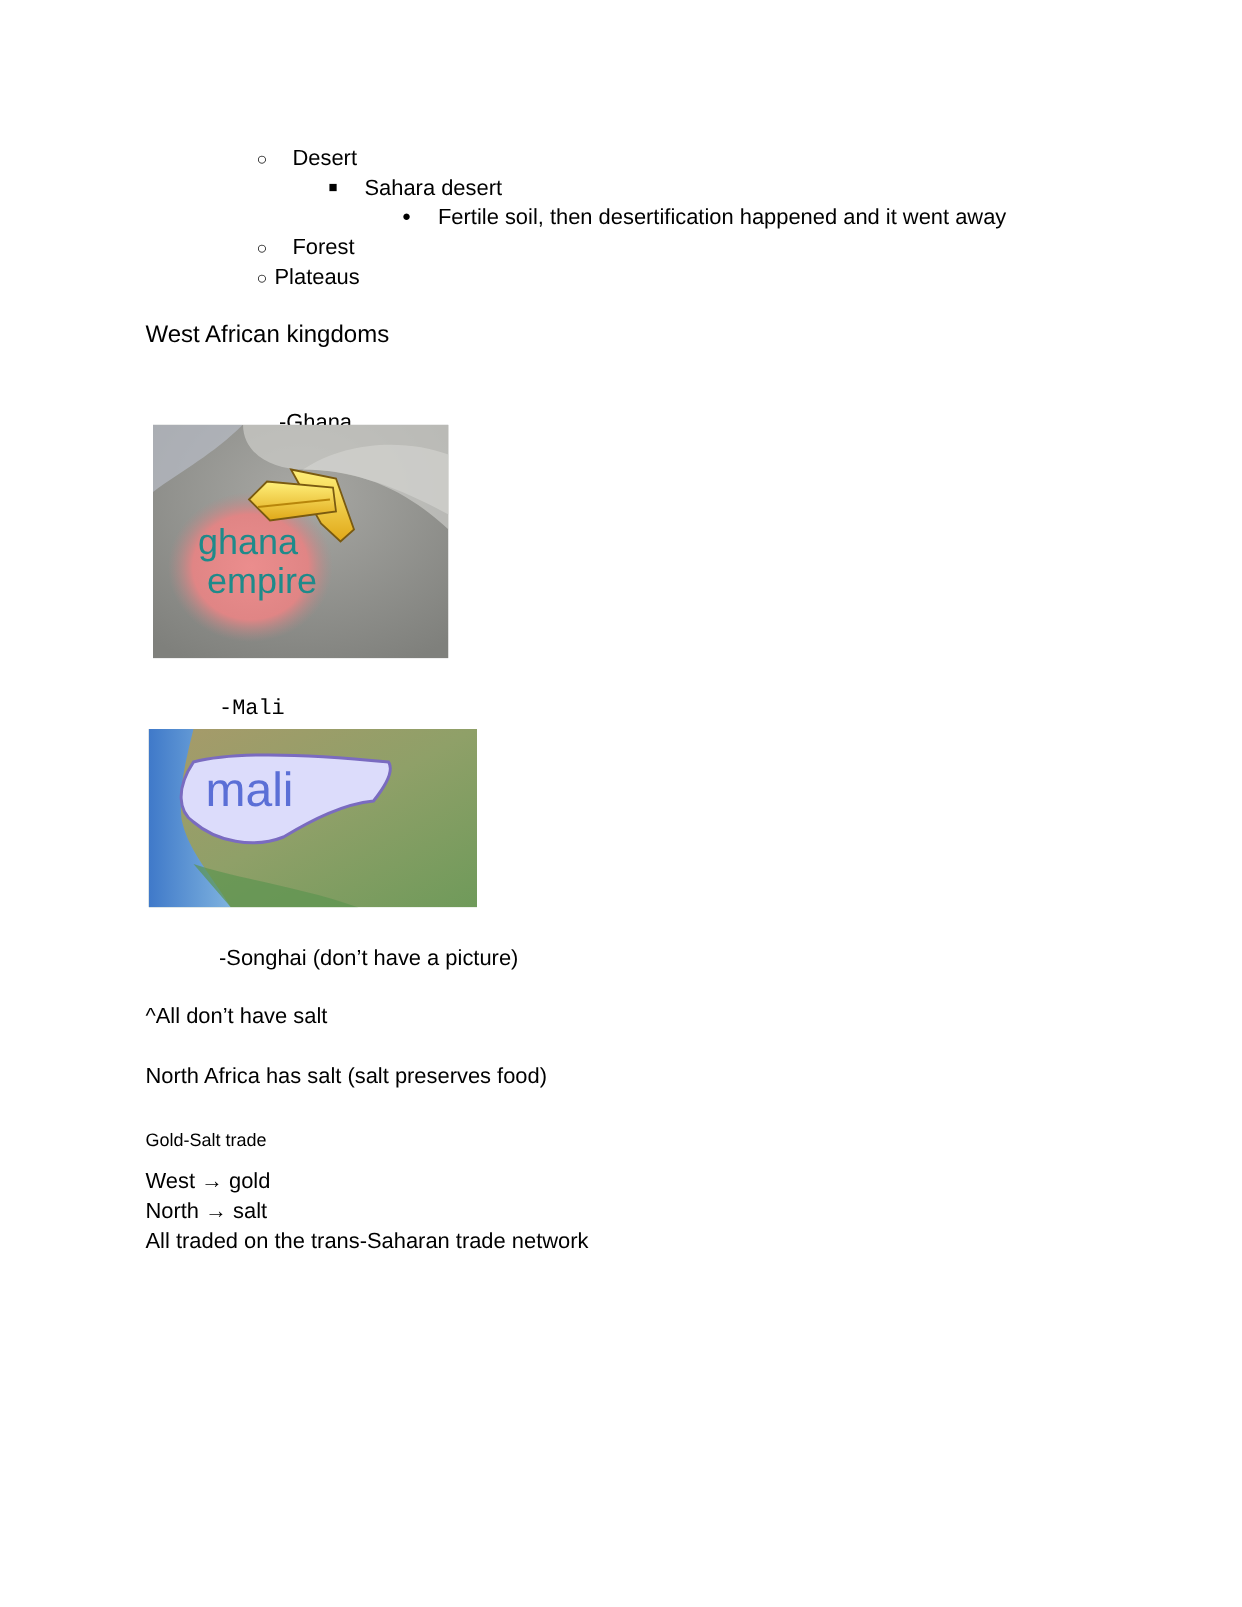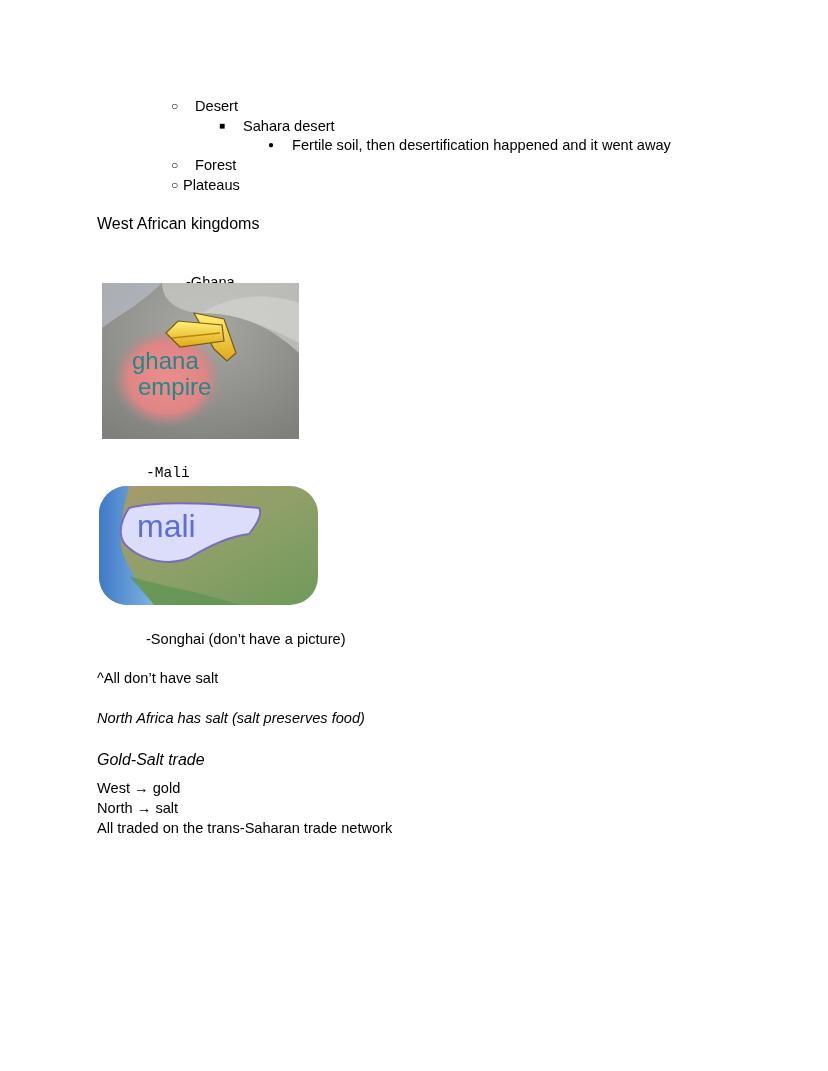--- a/index.html
+++ b/index.html
@@ -2,21 +2,21 @@
 <html><head>
   <meta charset="utf-8">
   <style>
     html, body { margin: 0; padding: 0; background: #ffffff; }
     body {
       width: 828px; height: 1071px; position: relative; overflow: hidden;
       font-family: "Liberation Sans", sans-serif; color: #000000;
     }
     .t { position: absolute; font-size: 14.6px; line-height: 18px; white-space: nowrap; }
     .bullet { position: absolute; font-size: 12px; line-height: 18px; }
-    .h2 { position: absolute; font-size: 16px; line-height: 24px; white-space: nowrap; font-style: italic; }
+    .h2 { position: absolute; font-size: 12px; line-height: 24px; white-space: nowrap; }
     .img { position: absolute; overflow: hidden; }
     .img svg { display: block; }
   </style>
 </head>
 <body>
 
 <span class="bullet" style="left:171px; top:97px;">○</span>
 <span class="t" style="left:195px; top:97px;">Desert</span>
 
 <span class="bullet" style="left:219px; top:117px; font-size:10px;">■</span>
@@ -62,21 +62,21 @@
       <path d="M64 50 L76 38 L120 42 L122 58 L78 64 Z" fill="url(#gold1)" stroke="#7a5a10" stroke-width="1.2"></path>
       <path d="M70 55 L118 50" stroke="#b8860b" stroke-width="1.5"></path>
     </g>
     <text x="30" y="86" font-family="Liberation Sans, sans-serif" font-size="24" fill="#1f8a8a">ghana</text>
     <text x="36" y="112" font-family="Liberation Sans, sans-serif" font-size="24" fill="#1f8a8a">empire</text>
   </svg>
 </div>
 
 <span class="t" style="left:146px; top:464px;font-family:Liberation Mono, monospace;">-Mali</span>
 
-<div class="img" style="left:99px; top:486px; width:219px; height:119px;border-radius:28px;">
+<div class="img" style="left:99px; top:486px; width:219px; height:119px;">
   <svg width="219" height="119" viewBox="0 0 219 119">
     <defs>
       <linearGradient id="land" x1="0" y1="0" x2="1" y2="1">
         <stop offset="0" stop-color="#a89a6a"></stop>
         <stop offset="0.5" stop-color="#8fa068"></stop>
         <stop offset="1" stop-color="#6f9a5a"></stop>
       </linearGradient>
       <linearGradient id="sea" x1="0" y1="0" x2="1" y2="0">
         <stop offset="0" stop-color="#3f79c9"></stop>
         <stop offset="1" stop-color="#7fb3df"></stop>
@@ -87,19 +87,19 @@
     <path d="M30 90 C60 100 100 105 140 119 L55 119 Z" fill="#5c9450" opacity="0.7"></path>
     <path d="M30 22 C60 14 120 18 160 22 C164 28 158 38 150 48 C130 50 110 60 90 72 C70 80 45 75 30 62 C20 55 18 40 30 22 Z" fill="#dcdcfb" stroke="#7a6bc0" stroke-width="2"></path>
     <text x="38" y="51" font-family="Liberation Sans, sans-serif" font-size="32" fill="#5b6fd6">mali</text>
   </svg>
 </div>
 
 <span class="t" style="left:146px; top:630px;">-Songhai (don’t have a picture)</span>
 
 <span class="t" style="left:97px; top:669px;">^All don’t have salt</span>
 
-<span class="t" style="left:97px; top:709px;font-style:italic;">North Africa has salt (salt preserves food)</span>
+<span class="t" style="left:97px; top:709px;">North Africa has salt (salt preserves food)</span>
 
 <span class="h2" style="left:97px; top:748px;">Gold-Salt trade</span>
 
 <span class="t" style="left:97px; top:779px;text-align:right;">West → gold</span>
 <span class="t" style="left:97px; top:799px;">North → salt</span>
 <span class="t" style="left:97px; top:819px;">All traded on the trans-Saharan trade network</span>
 
 </body></html>

